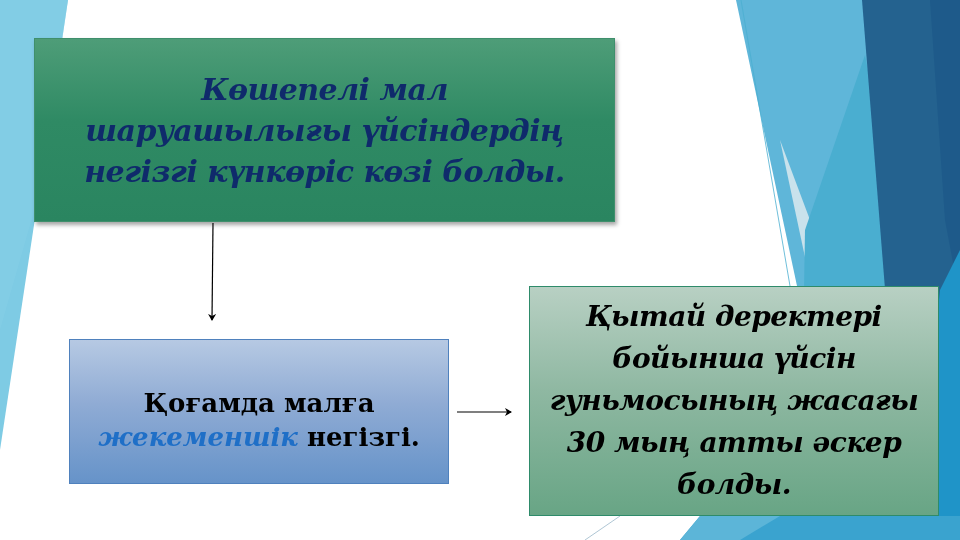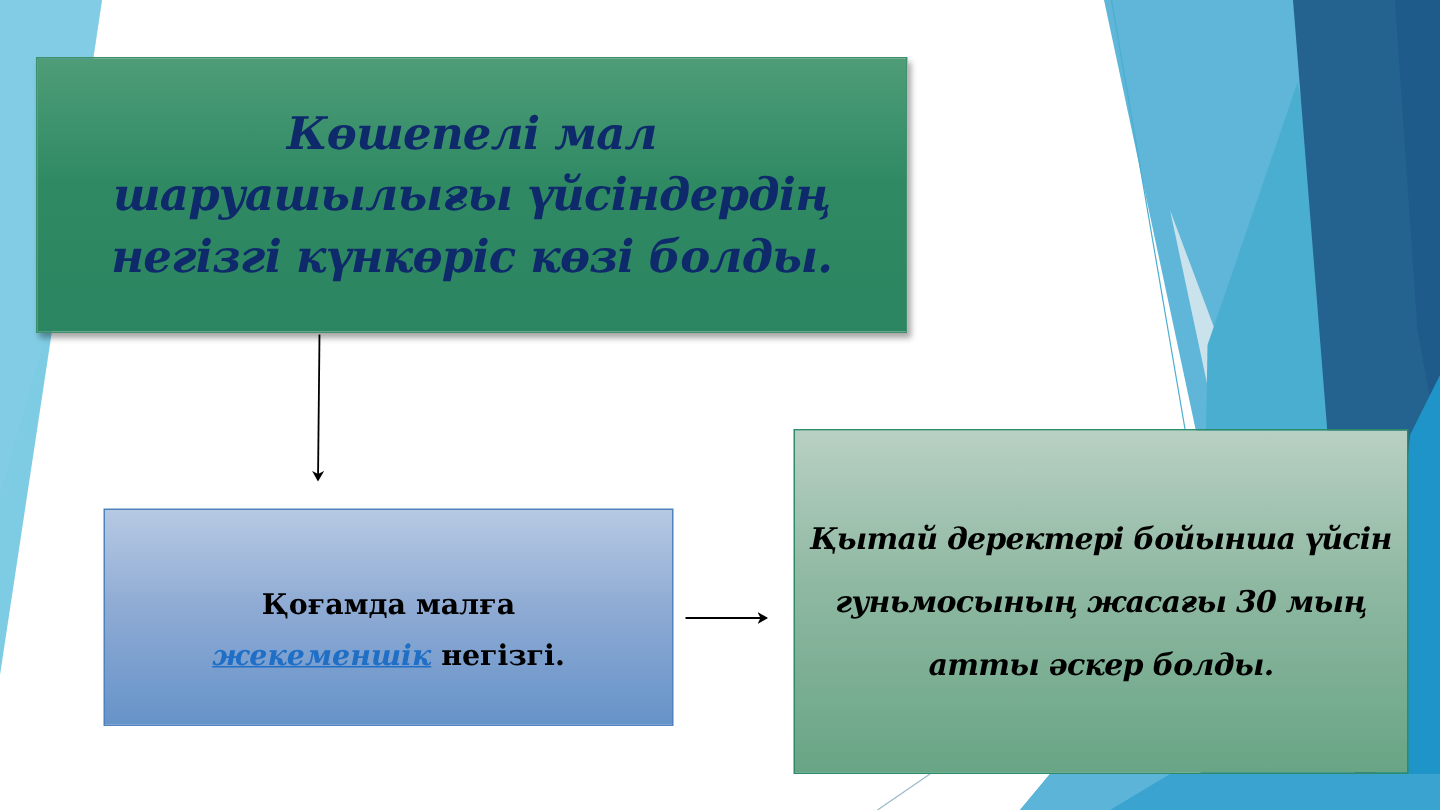--- a/index.html
+++ b/index.html
@@ -21,21 +21,21 @@
     }
     .box {
       position: absolute;
       box-sizing: border-box;
       display: flex;
       align-items: center;
       justify-content: center;
       text-align: center;
     }
     .box-top {
-      left: 24px; top: 38px;
+      left: 34px; top: 38px;
       width: 581px; height: 184px;
       background: linear-gradient(to bottom, #4e9d78 0%, #2f8a64 45%, #2a8560 100%);
       box-shadow: 2px 3px 4px rgba(0,0,0,0.35);
       border: 1px solid #3f8f6c;
     }
     .box-top .txt {
       font-family: "DejaVu Serif", "Liberation Serif", serif;
       font-style: italic;
       font-weight: bold;
       font-size: 30px;
@@ -46,41 +46,40 @@
     }
     .box-left {
       left: 69px; top: 339px;
       width: 380px; height: 145px;
       background: linear-gradient(to bottom, #b6c9e3 0%, #8fabd4 45%, #6693c9 100%);
       border: 1px solid #4f81bd;
     }
     .box-left .txt {
       font-family: "DejaVu Serif", "Liberation Serif", serif;
       font-weight: bold;
-      font-size: 19px;
+      font-size: 26px;
       line-height: 34px;
       color: #000000;
       margin-top: 16px;
     }
     .box-left .link {
       color: #1f6fc7;
       font-style: italic;
-      text-decoration: underline;
     }
     .box-right {
       left: 529px; top: 286px;
       width: 410px; height: 230px;
       background: linear-gradient(to bottom, #b8d0c3 0%, #8fb8a2 45%, #68a585 100%);
       border: 1px solid #2e8b6a;
     }
     .box-right .txt {
       font-family: "DejaVu Serif", "Liberation Serif", serif;
       font-style: italic;
       font-weight: bold;
-      font-size: 20px;
+      font-size: 28px;
       line-height: 42px;
       color: #000000;
       padding: 0 6px;
       letter-spacing: -0.5px;
     }
     .connector {
       position: absolute;
       left: 0; top: 0;
       width: 960px; height: 540px;
       pointer-events: none;

